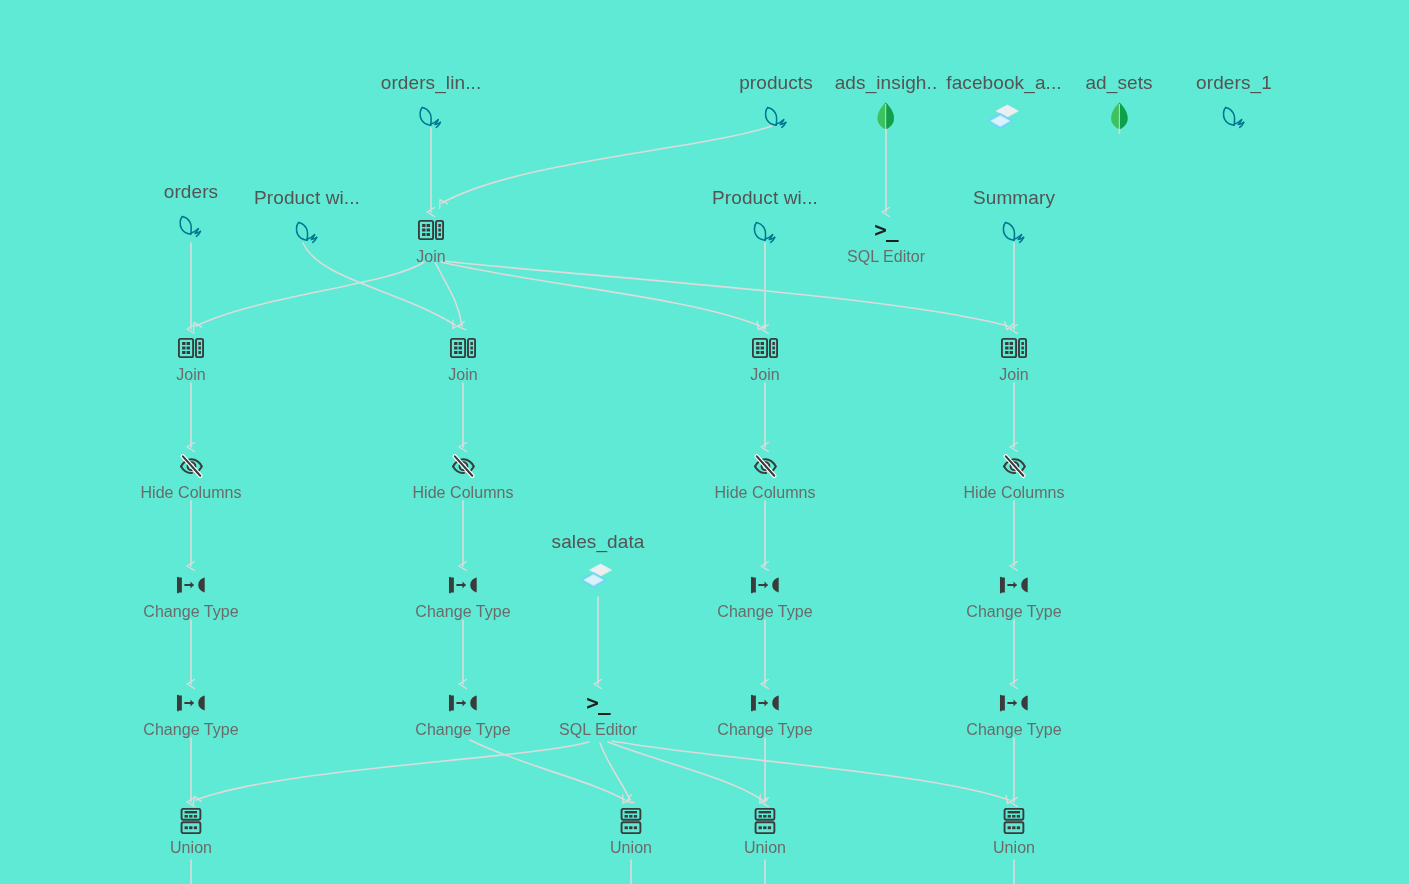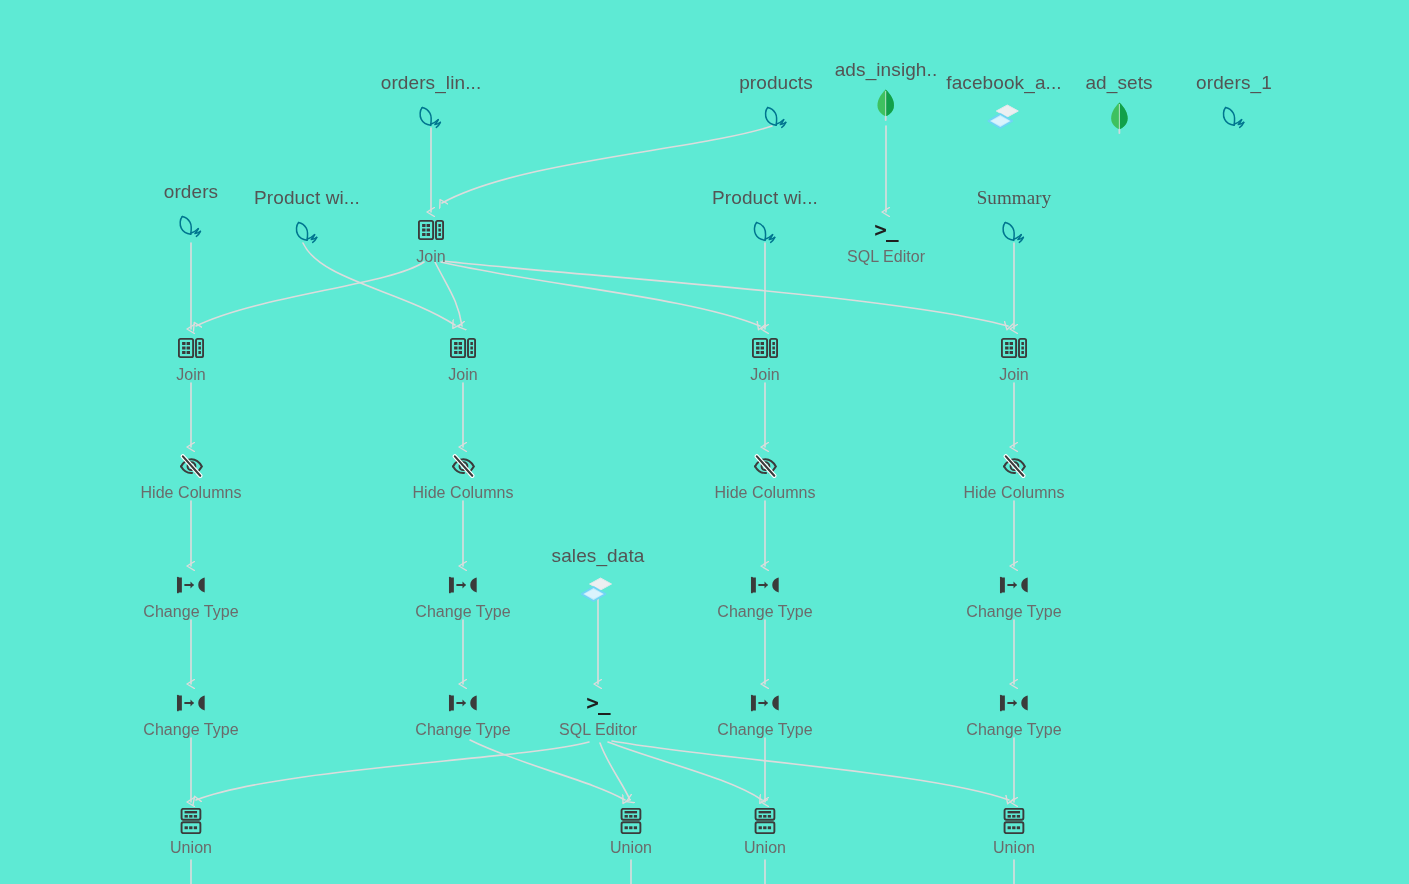--- a/index.html
+++ b/index.html
@@ -143,21 +143,21 @@
     <g fill="none" stroke="#00758f" stroke-width="1.5" stroke-linecap="round" stroke-linejoin="round">
       <path d="M8.5,4.5 C6.2,7.2 5.6,12.5 7.6,16.4 C9.3,19.8 13,21.8 17,22.2"></path>
       <path d="M8.5,4.5 C11.3,5.1 14.5,7.2 16.2,10.2 C17.6,12.7 18,15.6 17,22.2"></path>
       <path d="M17.4,21.0 C19.6,20.2 22.4,18.6 24.4,16.7"></path>
       <path d="M24.6,16.6 C23.6,18.6 22.6,20.2 21.2,21.6 C23.0,21.4 25.0,20.6 26.6,19.4"></path>
       <path d="M26.7,19.4 C25.7,21.5 24.3,23.2 22.6,24.4"></path>
     </g>
   </svg>
      </div>
       </div>
-      <div class="node node-source" style="left: 886px; top: 59px;">
+      <div class="node node-source" style="left: 886px; top: 72px;">
         <div class="src-title">ads_insigh..</div>
         <div class="src-icon">
         <svg width="26" height="34" viewBox="0 0 26 34">
     <path d="M13,1.5 C17.8,6.4 21.2,11.4 21.2,17.2 C21.2,22.4 17.8,26.3 13,28.2
              C8.2,26.3 4.8,22.4 4.8,17.2 C4.8,11.4 8.2,6.4 13,1.5 Z" fill="#3ec15f"></path>
     <path d="M13,1.5 C17.8,6.4 21.2,11.4 21.2,17.2 C21.2,22.4 17.8,26.3 13,28.2 Z" fill="#11a04a"></path>
     <path d="M13,3 L13,29.5" stroke="#ffffff" stroke-width="0.9" opacity="0.75"></path>
     <rect x="12.1" y="28" width="1.8" height="5" rx="0.8" fill="#cfd8dc"></rect>
   </svg>
      </div>
@@ -233,35 +233,35 @@
     <g fill="none" stroke="#00758f" stroke-width="1.5" stroke-linecap="round" stroke-linejoin="round">
       <path d="M8.5,4.5 C6.2,7.2 5.6,12.5 7.6,16.4 C9.3,19.8 13,21.8 17,22.2"></path>
       <path d="M8.5,4.5 C11.3,5.1 14.5,7.2 16.2,10.2 C17.6,12.7 18,15.6 17,22.2"></path>
       <path d="M17.4,21.0 C19.6,20.2 22.4,18.6 24.4,16.7"></path>
       <path d="M24.6,16.6 C23.6,18.6 22.6,20.2 21.2,21.6 C23.0,21.4 25.0,20.6 26.6,19.4"></path>
       <path d="M26.7,19.4 C25.7,21.5 24.3,23.2 22.6,24.4"></path>
     </g>
   </svg>
      </div>
       </div>
-      <div class="node node-source" style="left: 1014px; top: 187px; font-family: Liberation Serif, serif;">
+      <div class="node node-source" style="left: 1014px; top: 187px;">
         <div class="src-title">Summary</div>
         <div class="src-icon">
         <svg width="34" height="30" viewBox="0 0 34 30">
     <g fill="none" stroke="#00758f" stroke-width="1.5" stroke-linecap="round" stroke-linejoin="round">
       <path d="M8.5,4.5 C6.2,7.2 5.6,12.5 7.6,16.4 C9.3,19.8 13,21.8 17,22.2"></path>
       <path d="M8.5,4.5 C11.3,5.1 14.5,7.2 16.2,10.2 C17.6,12.7 18,15.6 17,22.2"></path>
       <path d="M17.4,21.0 C19.6,20.2 22.4,18.6 24.4,16.7"></path>
       <path d="M24.6,16.6 C23.6,18.6 22.6,20.2 21.2,21.6 C23.0,21.4 25.0,20.6 26.6,19.4"></path>
       <path d="M26.7,19.4 C25.7,21.5 24.3,23.2 22.6,24.4"></path>
     </g>
   </svg>
      </div>
       </div>
-      <div class="node node-source" style="left: 598px; top: 545px;">
+      <div class="node node-source" style="left: 598px; top: 531px;">
         <div class="src-title">sales_data</div>
         <div class="src-icon">
         <svg width="38" height="30" viewBox="0 0 38 30">
     <path d="M22,2 L33,8 L22,14 L11,8 Z" fill="#eceff1" stroke="#e3e7ea" stroke-width="1"></path>
     <path d="M15,11 L27,18 L15,25 L3,18 Z" fill="#bfeafa" stroke="#6fd4f5" stroke-width="1.6" stroke-linejoin="round"></path>
     <path d="M15,13.2 L24.2,18 L15,22.8 L5.8,18 Z" fill="#d9f3fd"></path>
   </svg>
      </div>
       </div>
       <div class="node node-step" style="left: 431px; top: 215px;">

